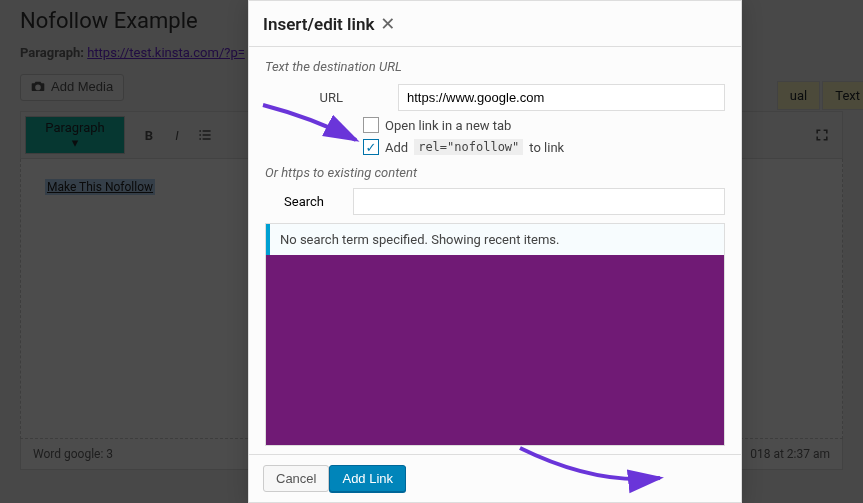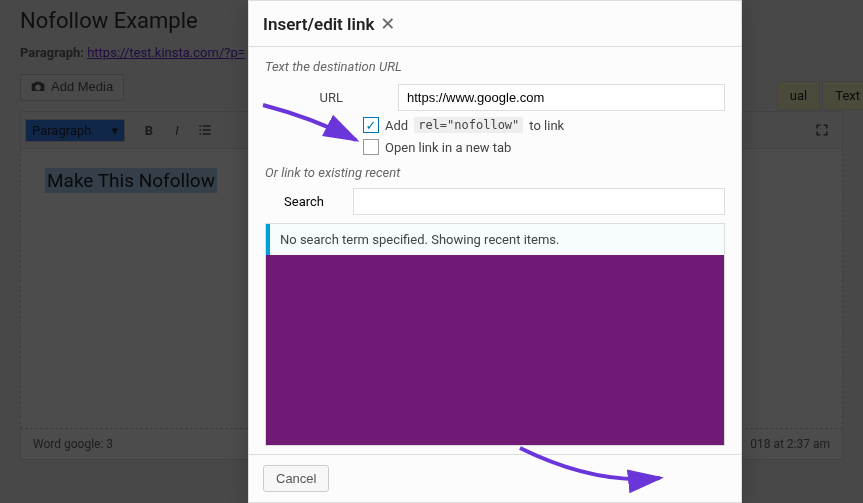--- a/index.html
+++ b/index.html
@@ -46,36 +46,37 @@
   .bg .toolbar-row {
     margin-top: 10px;
     display: flex; align-items: center;
     border: 1px solid #ddd;
     background: #f5f5f5;
     padding: 4px;
     position: relative;
   }
   .bg .format-select {
     display: inline-flex; align-items:center; justify-content:space-between;
-    width: 100px; border:1px solid #ccc; background:#3b82f6;
-    padding: 3px 6px; font-size: 13px; margin-right: 10px;
+    width: 100px; border:1px solid #ccc; background:#14b8a6;
+    padding: 3px 6px; font-size: 13px; margin-right: 10px; flex-direction: column;
   }
   .bg .tbtn { width: 28px; height: 28px; display:inline-flex; align-items:center; justify-content:center; color:#555; }
   .bg .tab-r { position:absolute; right:-30px; top:-30px; display:flex; gap:2px;}
   .bg .tab-r span { background:#fef9c3; border:1px solid #ddd; padding:6px 12px; font-size:13px;}
   .bg .fs-btn { position:absolute; right:6px; }
   .bg .editor-area {
     border: 1px dashed #ccc;
     border-top: none;
     min-height: 280px; background:#fff;
     padding: 20px 24px;
   }
   .bg .editor-area .hl {
     background: #b3d4f5;
-    font-size: 19px;
+    text-decoration: underline;
+    font-size: 12px;
     color: #222;
     padding: 1px 2px;
   }
   .bg .statusbar {
     border:1px solid #ddd; border-top:none; background:#fff;
     padding: 8px 12px; display:flex; justify-content:space-between;
     font-size: 12px; color:#666;
   }
   
   .modal {
@@ -223,45 +224,46 @@
 
   <div class="m-body">
     <div class="m-label">Text the destination URL</div>
 
     <div class="row">
       <span class="lbl">URL</span>
       <input type="text" value="https://www.google.com" style="">
     </div>
 
     <div class="row cb">
+      <input type="checkbox" style="">
+      <span>Open link in a new tab</span>
+    </div>
+
+    <div class="row cb">
       <input type="checkbox" checked="" style="">
       <span>Add</span>
       <code class="inline">rel="nofollow"</code>
       <span>to link</span>
     </div>
 
-    <div class="row cb">
-      <input type="checkbox" style="">
-      <span>Open link in a new tab</span>
-    </div>
-
-    <div class="sep-label">Or link to existing recent</div>
+    <div class="sep-label">Or https to existing content</div>
 
     <div class="search-row">
       <span class="lbl">Search</span>
       <input type="text" value="" style="">
     </div>
   </div>
 
   <div class="results-wrap">
     <div class="info-banner">No search term specified. Showing recent items.</div>
   </div>
 
   <div class="m-foot">
     <button class="btn">Cancel</button>
+    <button class="btn primary">Add Link</button>
   </div>
 </div>
 
 <div class="arrow" style="left:258px; top:100px;">
   <svg width="110" height="60">
     <defs>
         <marker id="ah1" markerWidth="10" markerHeight="10" refX="8" refY="3" orient="auto">
       <path d="M0,0 L9,3 L0,6 Z" fill="#6a35d9"></path>
         </marker>
       </defs>

